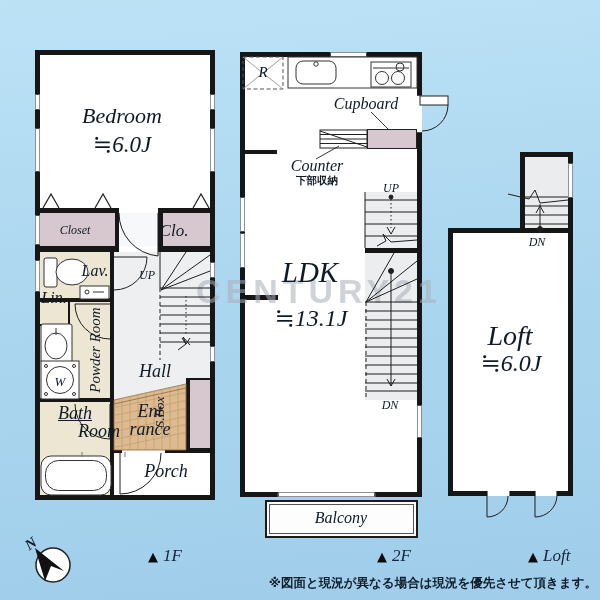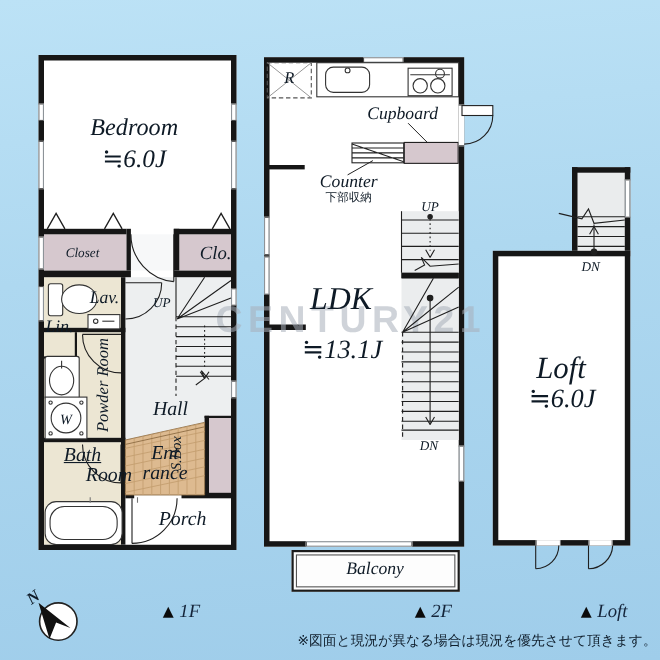--- a/index.html
+++ b/index.html
@@ -12,21 +12,21 @@
   .win-v{position:absolute;width:5px;background:#fff;box-sizing:border-box;
     border-left:1.4px solid #8d9398;border-right:1.4px solid #8d9398;
     border-top:1px solid #4a4a4a;border-bottom:1px solid #4a4a4a;}
   .win-h{position:absolute;height:5px;background:#fff;box-sizing:border-box;
     border-top:1.4px solid #8d9398;border-bottom:1.4px solid #8d9398;
     border-left:1px solid #4a4a4a;border-right:1px solid #4a4a4a;}
   .lbl{position:absolute;transform:translate(-50%,-50%);font-style:italic;
     color:#0e1a26;white-space:nowrap;line-height:1;z-index:6;}
   .vlbl{position:absolute;transform:translate(-50%,-50%) rotate(-90deg);
     font-style:italic;color:#0e1a26;white-space:nowrap;line-height:1;z-index:6;}
-  .sans{font-family:"Liberation Sans","DejaVu Sans",sans-serif;font-style:normal;}
+  .sans{font-family:"Liberation Sans","DejaVu Sans",sans-serif;font-style:normal;font-weight:bold;}
   #fixtures{position:absolute;left:0;top:0;z-index:5;pointer-events:none;}
   #labels{position:absolute;left:0;top:0;width:600px;height:600px;z-index:6;pointer-events:none;}
   .marker{position:absolute;display:flex;align-items:center;gap:5px;z-index:6;}
   .marker .tri{font-size:13px;color:#0b0b0b;font-family:"DejaVu Sans",sans-serif;}
   .marker .mtext{font-size:17px;font-style:italic;color:#14243a;}
   .wm{position:absolute;z-index:2;color:rgba(168,174,186,0.55);font-weight:bold;
     font-family:"Liberation Sans","DejaVu Sans",sans-serif;white-space:nowrap;}
   .grid-porch{background-image:
     repeating-linear-gradient(to right,transparent 0 9px,#bfc5c8 9px 10px),
     repeating-linear-gradient(to bottom,transparent 0 9px,#bfc5c8 9px 10px);}
@@ -236,21 +236,21 @@
       <circle cx="53" cy="565" r="17" fill="#fff" stroke="#222" stroke-width="1.5"></circle>
       <polygon points="35,548 64,571 51,566 45,581" fill="#111" stroke="none"></polygon>
     </g>
   </svg>
 
   <div id="labels">
 
     <div class="lbl" style="left:122px;top:116px;font-size:22px;">Bedroom</div>
     <div class="lbl" style="left:122px;top:144px;font-size:23px;">≒6.0J</div>
     <div class="lbl" style="left:75px;top:230px;font-size:12px;">Closet</div>
-    <div class="lbl" style="left:196px;top:230px;font-size:17px;text-align:center;">Clo.</div>
+    <div class="lbl" style="left:174px;top:230px;font-size:17px;text-align:center;">Clo.</div>
     <div class="lbl" style="left:95px;top:271px;font-size:16px;">Lav.</div>
     <div class="lbl" style="left:54px;top:298px;font-size:16px;">Lin.</div>
     <div class="vlbl" style="left:95px;top:350px;font-size:15px;">Powder Room</div>
     <div class="lbl" style="left:60px;top:381px;font-size:13px;">W</div>
     <div class="lbl" style="left:75px;top:413px;font-size:18px;text-decoration:underline;">Bath</div>
     <div class="lbl" style="left:75px;top:431px;font-size:18px;margin-left:24px;">Room</div>
     <div class="lbl" style="left:155px;top:371px;font-size:18px;">Hall</div>
     <div class="lbl" style="left:147px;top:275px;font-size:12px;">UP</div>
     <div class="lbl" style="left:150px;top:411px;font-size:18px;">Ent</div>
     <div class="lbl" style="left:150px;top:429px;font-size:18px;">rance</div>

